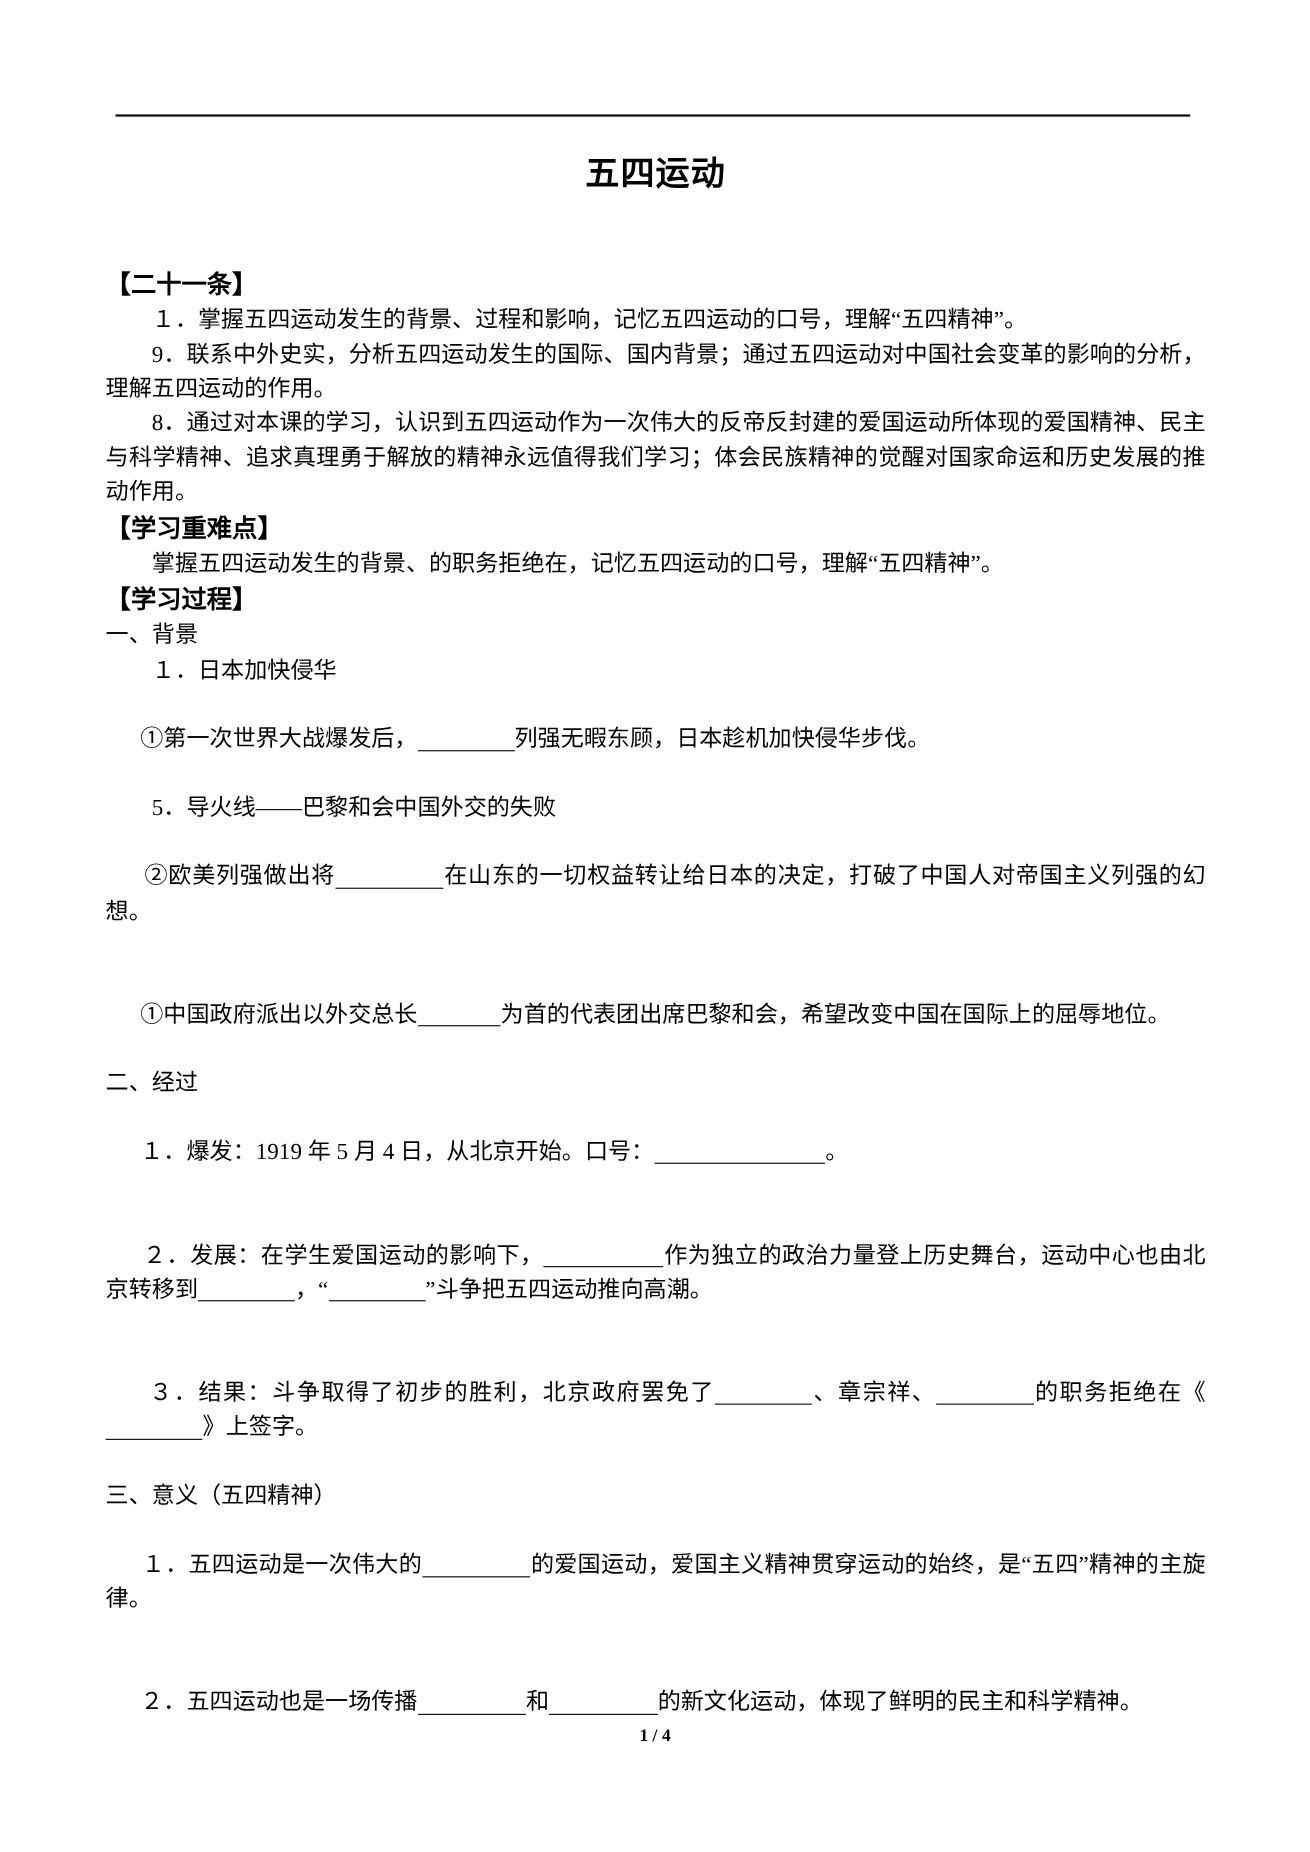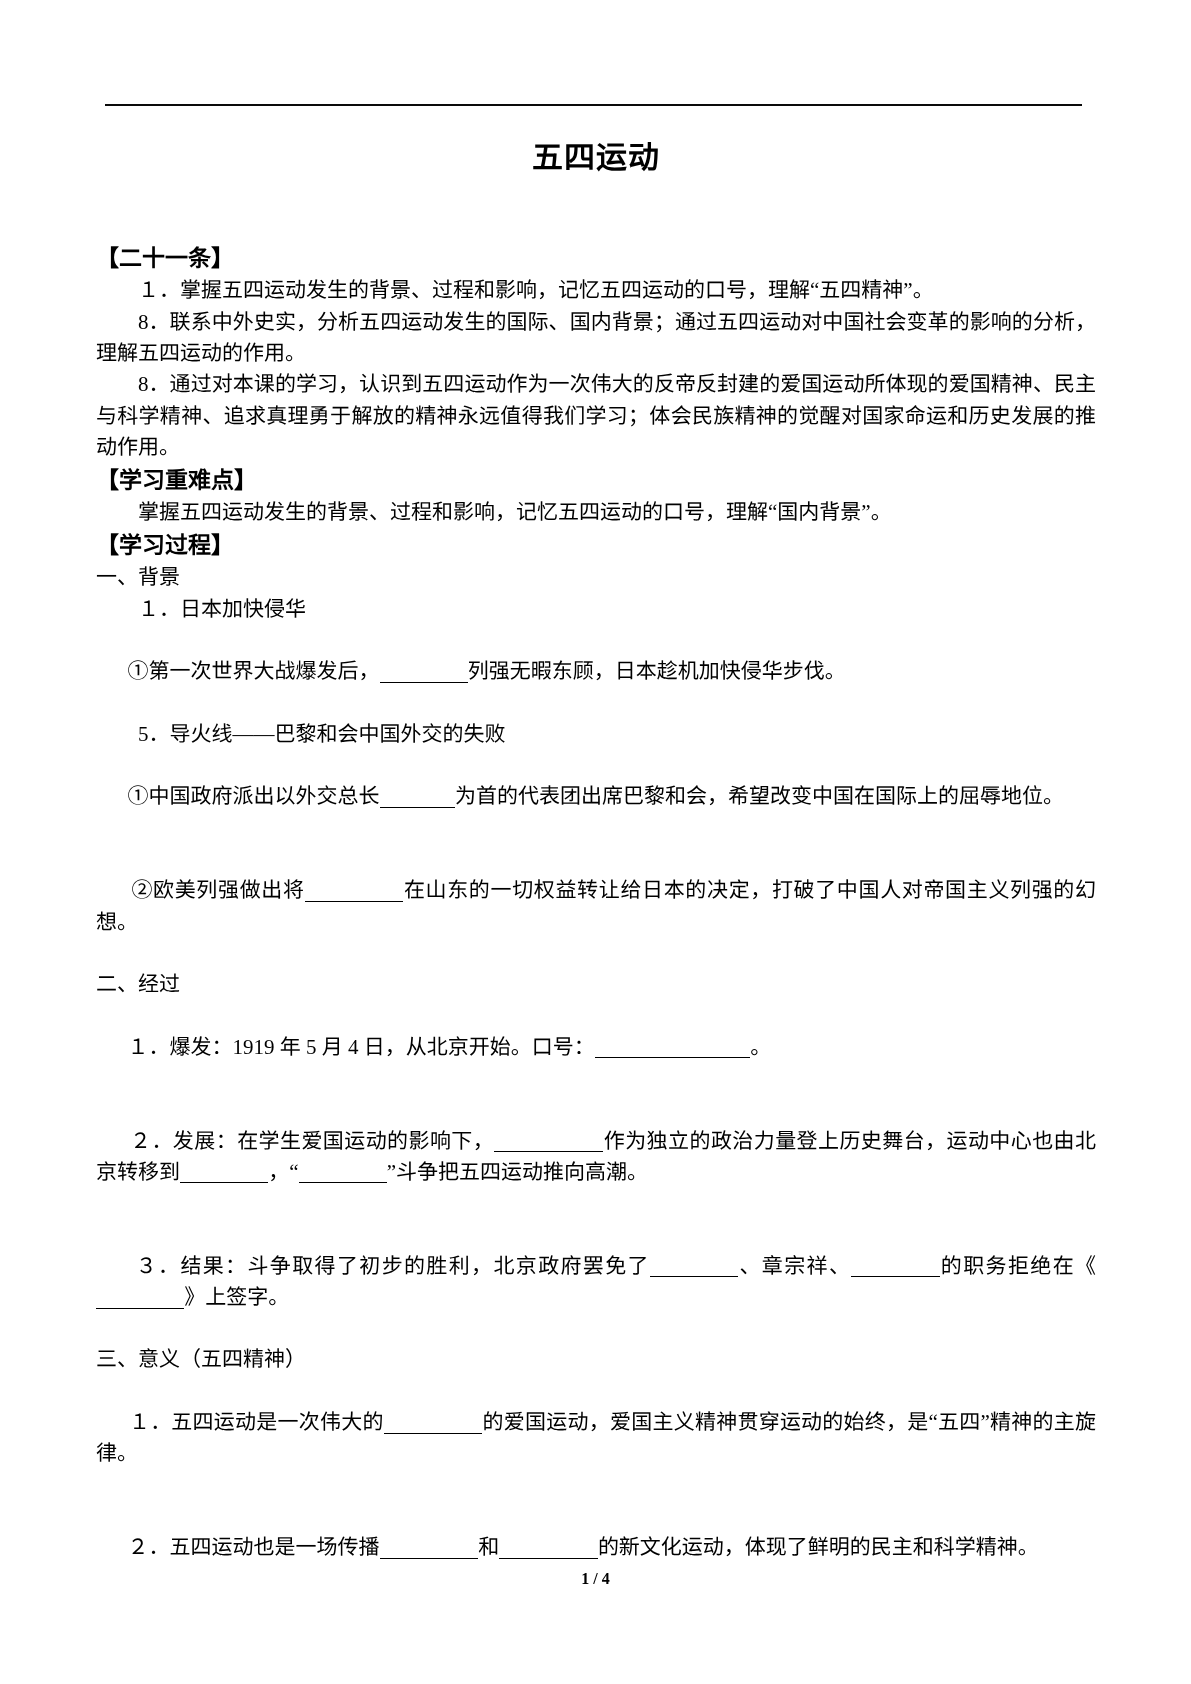--- a/index.html
+++ b/index.html
@@ -112,39 +112,39 @@
   <div class="header-rule"></div>
 
   <div class="content">
 
     <h1 class="doc-title">五四运动</h1>
 
     <div class="spacer-after-title"></div>
 
     <div class="section-head">【二十一条】</div>
     <p class="body-line indent2">１．掌握五四运动发生的背景、过程和影响，记忆五四运动的口号，理解“五四精神”。</p>
-    <p class="body-line indent2">8．联系中外史实，分析五四运动发生的国际、国内背景；通过五四运动对中国社会变革的影响的分析，理解五四运动的作用。</p>
+    <p class="body-line indent2">9．联系中外史实，分析五四运动发生的国际、国内背景；通过五四运动对中国社会变革的影响的分析，理解五四运动的作用。</p>
     <p class="body-line indent2">8．通过对本课的学习，认识到五四运动作为一次伟大的反帝反封建的爱国运动所体现的爱国精神、民主与科学精神、追求真理勇于解放的精神永远值得我们学习；体会民族精神的觉醒对国家命运和历史发展的推动作用。</p>
 
     <div class="section-head">【学习重难点】</div>
-    <p class="body-line indent2">掌握五四运动发生的背景、过程和影响，记忆五四运动的口号，理解“国内背景”。</p>
+    <p class="body-line indent2">掌握五四运动发生的背景、的职务拒绝在，记忆五四运动的口号，理解“五四精神”。</p>
 
     <div class="section-head">【学习过程】</div>
 
     <p class="body-line indent0">一、背景</p>
     <p class="body-line indent2">１．日本加快侵华</p>
     <p class="body-line indent2">
       <span>①第一次世界大战爆发后，</span><span class="blank b4"></span><span>列强无暇东顾，日本趁机加快侵华步伐。</span>
     </p>
     <p class="body-line indent2">5．导火线——巴黎和会中国外交的失败</p>
     <p class="body-line indent2">
-      <span>①中国政府派出以外交总长</span><span class="blank b35"></span><span>为首的代表团出席巴黎和会，希望改变中国在国际上的屈辱地位。</span>
+      <span>②欧美列强做出将</span><span class="blank b45"></span><span>在山东的一切权益转让给日本的决定，打破了中国人对帝国主义列强的幻想。</span>
     </p>
     <p class="body-line indent2">
-      <span>②欧美列强做出将</span><span class="blank b45"></span><span>在山东的一切权益转让给日本的决定，打破了中国人对帝国主义列强的幻想。</span>
+      <span>①中国政府派出以外交总长</span><span class="blank b35"></span><span>为首的代表团出席巴黎和会，希望改变中国在国际上的屈辱地位。</span>
     </p>
 
     <p class="body-line indent0">二、经过</p>
     <p class="body-line indent2">
       <span>１．爆发：1919 年 5 月 4 日，从北京开始。口号：</span><span class="blank b7"></span><span>。</span>
     </p>
     <p class="body-line indent2">
       <span>２．发展：在学生爱国运动的影响下，</span><span class="blank b5"></span><span>作为独立的政治力量登上历史舞台，运动中心也由北京转移到</span><span class="blank b4"></span><span>，“</span><span class="blank b4"></span><span>”斗争把五四运动推向高潮。</span>
     </p>
     <p class="body-line indent2">

